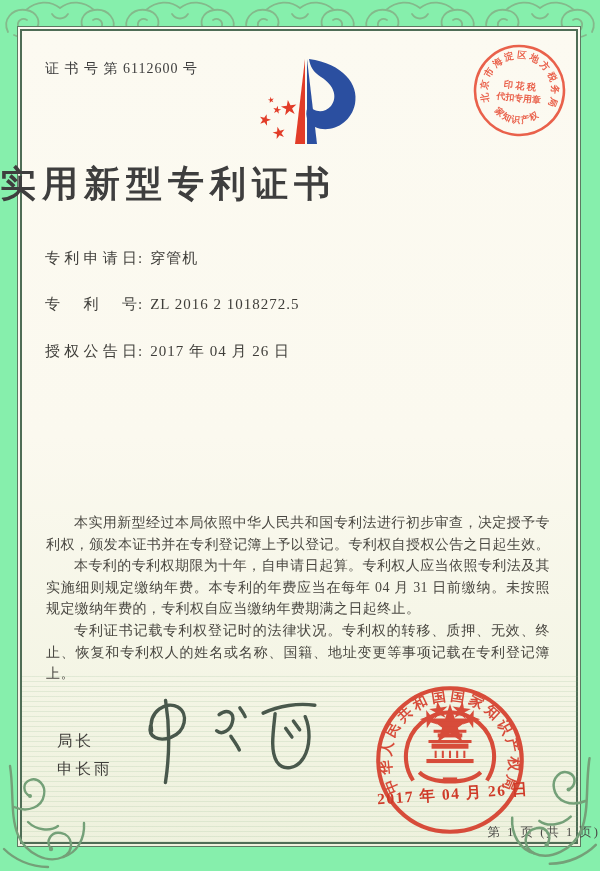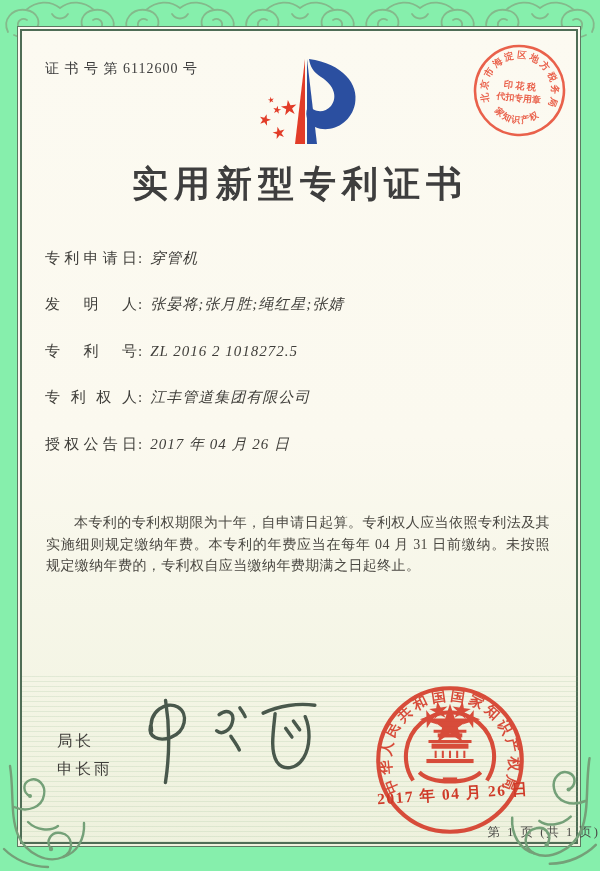--- a/index.html
+++ b/index.html
@@ -33,31 +33,31 @@
   .flourish.br{right:0;top:756px;width:92px;height:112px;}
 
   .cert-number{
     position:absolute;left:45px;top:60px;
     font-size:14px;color:#3c3c3c;white-space:nowrap;letter-spacing:1px;
   }
   .logo{position:absolute;left:243px;top:56px;width:122px;height:94px;}
   .seal-top{position:absolute;left:471px;top:42px;width:97px;height:97px;opacity:.92;transform:rotate(6deg);}
 
   .title{
-    position:absolute;left:0;right:0;top:160px;text-align:center;
+    position:absolute;left:0;right:0;top:160px;
     font-size:36px;font-weight:700;color:#3e3e3e;letter-spacing:6px;white-space:nowrap;
   }
   .fields{position:absolute;left:45px;top:248px;right:40px;font-size:15px;color:#3f3e3a;}
   .field-row{height:20px;line-height:20px;margin-bottom:26.4px;white-space:nowrap;}
   .flabel{
     display:inline-block;width:92px;text-align:justify;text-align-last:justify;
     vertical-align:top;
   }
   .fcolon{display:inline-block;margin:0 8px 0 1px;}
-  .fvalue{letter-spacing:1px;font-style:italic;}
+  .fvalue{letter-spacing:1px;}
 
   .body-text{
     position:absolute;left:46px;top:512px;width:504px;
     font-size:14px;line-height:21.6px;color:#4a4842;
     text-align:justify;letter-spacing:.4px;
   }
   .body-text p{margin:0;text-indent:2em;}
 
   .signer{
     position:absolute;left:57px;top:727px;font-size:15.5px;color:#3f3e3a;
@@ -139,35 +139,31 @@
     <text x="60" y="73" text-anchor="middle" font-size="11" fill="#e8553e" font-weight="700">代扣专用章</text>
   </svg>
 
   <div class="title">实用新型专利证书</div>
 
   <div class="fields">
     <div class="field-row">
       <span class="flabel">专利申请日</span><span class="fcolon">:</span><span class="fvalue">穿管机</span>
     </div>
     <div class="field-row">
-      <span class="flabel">发明人</span><span class="fcolon">:</span><span class="fvalue">张晏将;张月胜;绳红星;张婧</span>
-    </div>
-    <div class="field-row">
       <span class="flabel">专利号</span><span class="fcolon">:</span><span class="fvalue">ZL 2016 2 1018272.5</span>
-    </div>
-    <div class="field-row">
-      <span class="flabel">专利权人</span><span class="fcolon">:</span><span class="fvalue">江丰管道集团有限公司</span>
     </div>
     <div class="field-row">
       <span class="flabel">授权公告日</span><span class="fcolon">:</span><span class="fvalue">2017 年 04 月 26 日</span>
     </div>
   </div>
 
   <div class="body-text">
+    <p>本实用新型经过本局依照中华人民共和国专利法进行初步审查，决定授予专利权，颁发本证书并在专利登记簿上予以登记。专利权自授权公告之日起生效。</p>
     <p>本专利的专利权期限为十年，自申请日起算。专利权人应当依照专利法及其实施细则规定缴纳年费。本专利的年费应当在每年 04 月 31 日前缴纳。未按照规定缴纳年费的，专利权自应当缴纳年费期满之日起终止。</p>
+    <p>专利证书记载专利权登记时的法律状况。专利权的转移、质押、无效、终止、恢复和专利权人的姓名或名称、国籍、地址变更等事项记载在专利登记簿上。</p>
   </div>
 
   <div class="signer">
     <div>局长</div>
     <div>申长雨</div>
   </div>
 
   <svg class="signature" viewBox="0 0 200 96" xmlns="http://www.w3.org/2000/svg">
     <g stroke="#49584c" stroke-width="3.4" fill="none" stroke-linecap="round" stroke-linejoin="round">
       <path d="M14,36 C11,16 30,6 41,13 C52,20 48,38 33,43 C21,47 10,42 13,31"></path>

